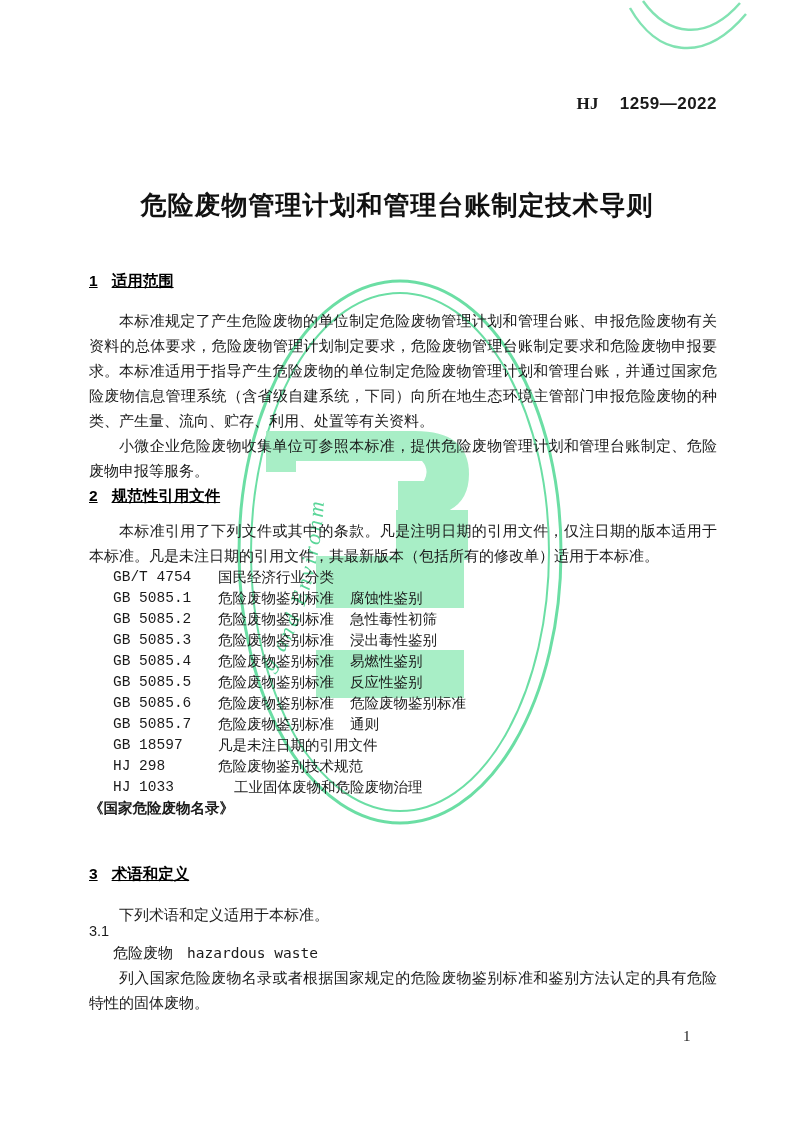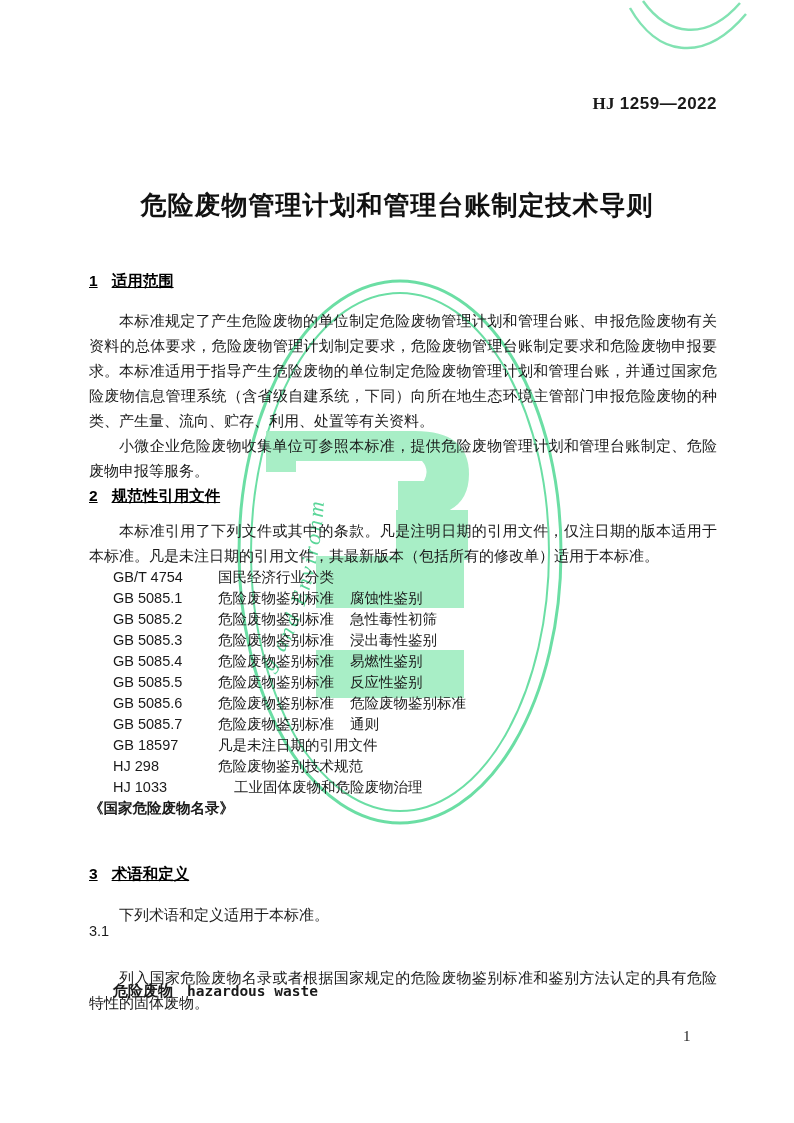--- a/index.html
+++ b/index.html
@@ -13,47 +13,47 @@
     color:#1a1a1a;
   }
   .abs{position:absolute;}
   .content{position:relative;z-index:2;}
   .watermark{position:absolute;left:0;top:0;z-index:1;}
   .header-code{
     top:94px;right:77px;
     font-weight:bold;font-size:17px;letter-spacing:.5px;
     font-family:"Liberation Serif","DejaVu Serif",serif;
   }
-  .header-code .num{font-family:"Liberation Sans","DejaVu Sans",sans-serif;}
+  .header-code .num{font-family:"Liberation Sans","DejaVu Sans",sans-serif;margin-left:16px;}
   .doc-title{
     top:188px;left:0;width:794px;text-align:center;
     font-family:"Liberation Sans","DejaVu Sans",sans-serif;
     font-weight:bold;font-size:26px;letter-spacing:1px;color:#111;
   }
   .sec-heading{
     left:89px;width:628px;
     font-family:"Liberation Sans","DejaVu Sans",sans-serif;
     font-weight:bold;font-size:15.5px;color:#000000;text-decoration:underline;
   }
   .sec-heading .no{margin-right:14px;}
   .para{
     left:89px;width:628px;
     font-size:15px;line-height:25px;
     text-align:justify;text-indent:2em;
   }
   .ref-list{left:89px;top:567px;width:640px;font-size:14.5px;line-height:21px;}
   .ref-row{display:flex;height:21px;white-space:nowrap;}
-  .ref-code{width:105px;padding-left:24px;flex:none;font-family:Liberation Sans, sans-serif;}
+  .ref-code{width:105px;padding-left:24px;flex:none;font-family:Liberation Mono, monospace;}
   .ref-title{flex:none;}
   .ref-sub{margin-left:16px;}
   .catalog-line{height:21px;font-weight:bold;}
   .terms-intro{text-indent:2em;}
   .clause-no{left:89px;font-family:"Liberation Sans","DejaVu Sans",sans-serif;font-size:14.5px;}
-  .term-line{left:113px;font-size:15px;font-weight:bold;
-    font-family:"Liberation Sans","DejaVu Sans",sans-serif;margin-top:38px;}
+  .term-line{left:113px;font-size:15px;font-weight:normal;
+    font-family:"Liberation Sans","DejaVu Sans",sans-serif;}
   .term-en{font-family:"DejaVu Sans Mono","Liberation Mono",monospace;margin-left:14px;font-size:14.5px;}
   .page-number{top:1028px;left:683px;font-size:15px;}
 </style>
 </head>
 <body>
 
 <div class="page">
 
   <svg class="watermark" width="794" height="1123" viewBox="0 0 794 1123">
 

